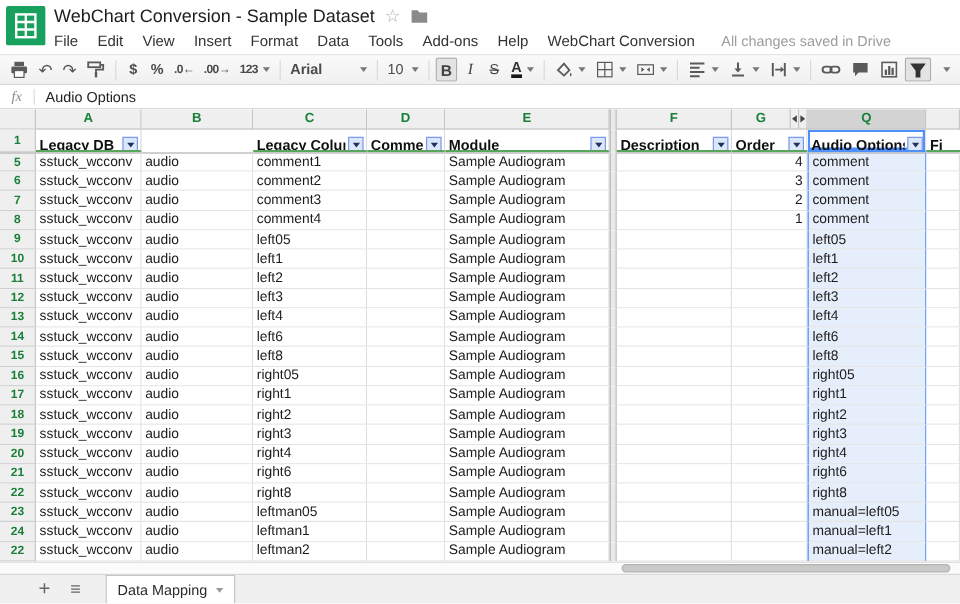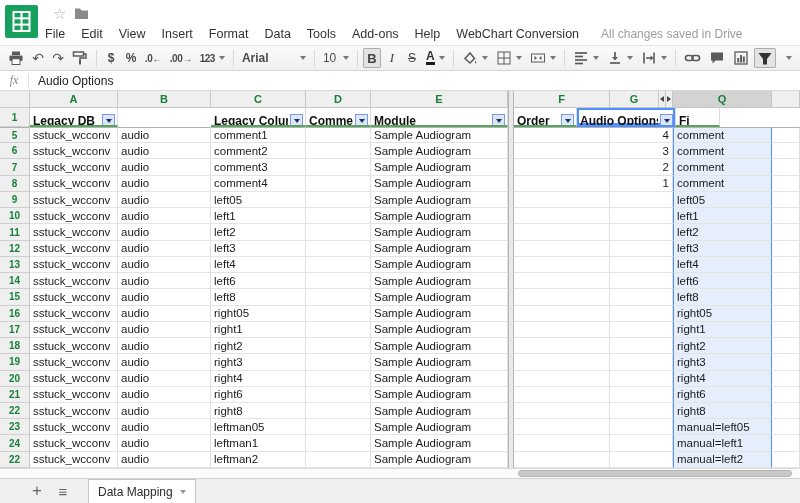--- a/index.html
+++ b/index.html
@@ -100,20 +100,21 @@
       <svg width="33" height="33" viewBox="0 0 33 33">
           <rect width="33" height="33" rx="2" fill="#17a05e"></rect>
           <rect x="8.5" y="7" width="16" height="19" fill="none" stroke="#fff" stroke-width="2"></rect>
           <line x1="8.5" y1="13.3" x2="24.5" y2="13.3" stroke="#fff" stroke-width="2"></line>
           <line x1="8.5" y1="19.6" x2="24.5" y2="19.6" stroke="#fff" stroke-width="2"></line>
           <line x1="16.5" y1="7" x2="16.5" y2="26" stroke="#fff" stroke-width="2"></line>
         </svg>
     </div>
     <div class="title-area">
       <div class="title-row">
+        <span class="doc-title">WebChart Conversion - Sample Dataset</span>
         <span class="star">☆</span>
         <span class="folder-ic">
           <svg width="15" height="13" viewBox="0 0 15 13">
               <path d="M1 1.5 h5 l1.5 2 H14 v8.5 H1 z" fill="#8a8a8a"></path>
             </svg>
         </span>
       </div>
       <div class="menu-row" id="menubar">
           <span class="menu-item">File</span>
           <span class="menu-item">Edit</span>
@@ -348,20 +349,26 @@
             <span class="fcaret"></span>
           </div>
         </div>
         <div class="hcell" style="width: 137px;">
           <span class="hlabel">Module</span>
           <div class="filter-btn">
             <span class="fcaret"></span>
           </div>
         </div>
         <div class="frozen-div"></div>
+        <div class="hcell" style="width: 96px;">
+          <span class="hlabel">Description</span>
+          <div class="filter-btn">
+            <span class="fcaret"></span>
+          </div>
+        </div>
         <div class="hcell" style="width: 63px; text-align: right;">
           <span class="hlabel">Order</span>
           <div class="filter-btn">
             <span class="fcaret"></span>
           </div>
         </div>
         <div class="hcell active" style="width: 99px;">
           <span class="hlabel">Audio Options</span>
           <div class="filter-btn">
             <span class="fcaret"></span>

